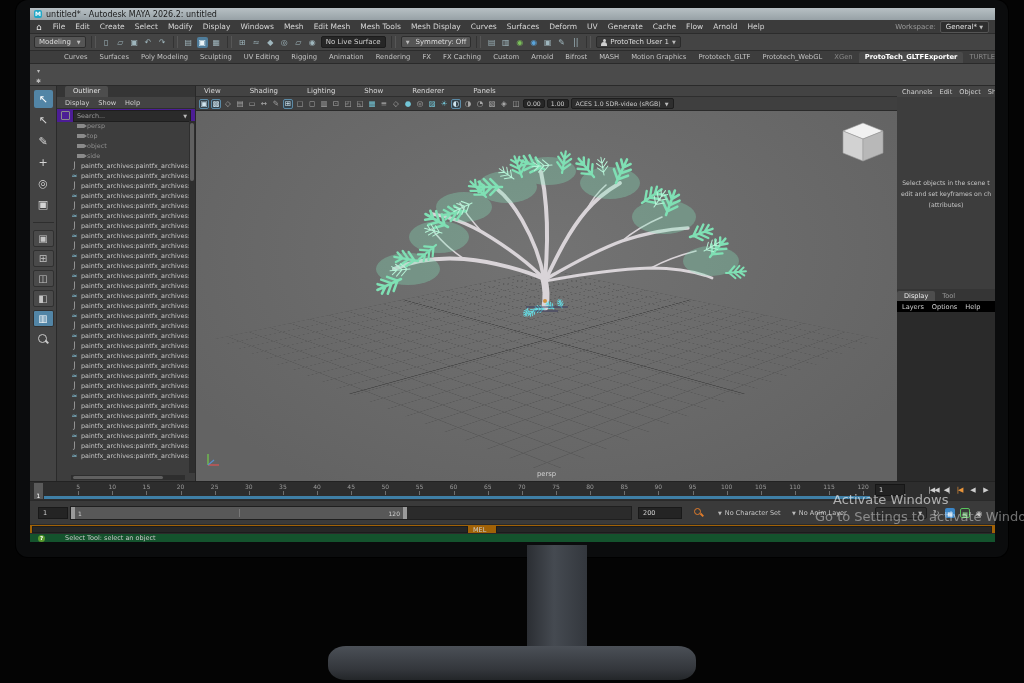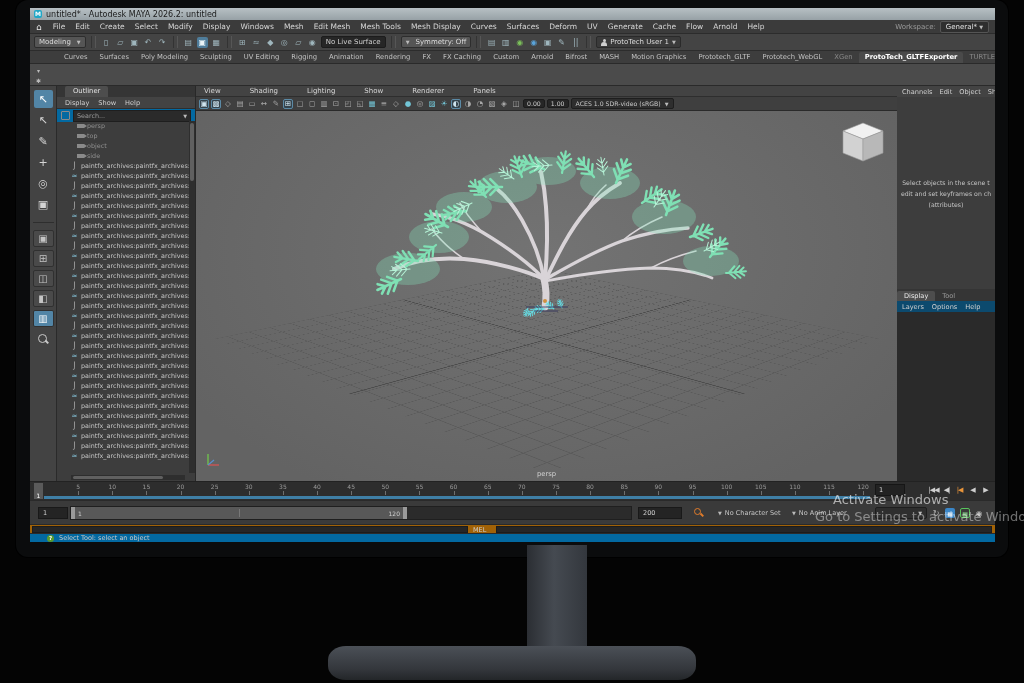--- a/index.html
+++ b/index.html
@@ -53,21 +53,21 @@
   .lay{width:19px;height:15px;display:flex;align-items:center;justify-content:center;color:#c5c5c5;font-size:10px;border:1px solid #303030;background:#4a4a4a;border-radius:2px}
   .lay.sel{background:#5285a6;color:#fff}
   .zoom-icon{width:11px;height:11px;position:relative;margin-top:4px}
   .zoom-icon::before{content:"";position:absolute;left:0;top:0;width:7px;height:7px;border:1.5px solid #c9c9c9;border-radius:50%}
   .zoom-icon::after{content:"";position:absolute;left:7px;top:7px;width:4px;height:1.5px;background:#c9c9c9;transform:rotate(45deg)}
   
   .outliner{width:139px;background:#3d3d3d;border-right:1px solid #282828;box-sizing:border-box;position:relative;overflow:hidden}
   .otabrow{height:11px;background:#353535;display:flex}
   .otab{background:#4d4d4d;color:#e2e2e2;font-size:6.8px;padding:1px 8px;border-radius:2px 2px 0 0;margin-left:8px}
   .omenus{height:11px;display:flex;gap:9px;align-items:center;padding-left:8px;background:#434343;border-bottom:1px solid #2e2e2e;font-size:6.6px;color:#d0d0d0}
-  .osearch{height:13px;display:flex;align-items:center;gap:3px;padding:0 4px;background:#0369a1}
+  .osearch{height:13px;display:flex;align-items:center;gap:3px;padding:0 4px;background:#4c1d95}
   .filter-ico{width:7px;height:7px;border:1px solid #8a8a8a;border-radius:1px;position:relative}
   .searchbox{flex:1;background:#2a2a2a;border:1px solid #1e1e1e;color:#9a9a9a;font-size:6.4px;padding:1px 3px;display:flex;justify-content:space-between;align-items:center}
   .olist{position:absolute;top:35px;bottom:8px;left:0;right:6px;overflow:hidden}
   .orow{height:10px;display:flex;align-items:center;gap:3px;padding-left:14px;white-space:nowrap;overflow:hidden;font-size:6.4px;color:#c4c4c4}
   .orow.cam{padding-left:20px;color:#8f8f8f}
   .cam-ico{width:7px;height:4.5px;background:#8a8a8a;position:relative;flex:none}
   .cam-ico::after{content:"";position:absolute;right:-3px;top:0;border-top:2.2px solid transparent;border-bottom:2.2px solid transparent;border-left:3px solid #8a8a8a}
   .oicn{flex:none;width:7px;text-align:center;font-size:7px}
   .oicn.stroke::before{content:"⌡";color:#b5b5b5}
   .oicn.curve::before{content:"≈";color:#86c5dc}
@@ -93,21 +93,21 @@
   .persp-label{position:absolute;left:0;right:0;bottom:3px;text-align:center;color:#d2d2d2;font-size:6.8px}
   .treesvg{position:absolute;left:0;top:0}
   
   .chpanel{width:98px;background:#434343;position:relative;font-size:6.6px}
   .chmenus{height:11px;display:flex;gap:7px;align-items:center;padding-left:5px;border-bottom:1px solid #2e2e2e;color:#d0d0d0;white-space:nowrap;overflow:hidden}
   .chinfo{position:absolute;left:0;right:0;top:11px;height:192px;background:#3d3d3d;display:flex;align-items:center;justify-content:center}
   .chinfo-text{text-align:center;color:#c4c4c4;font-size:6.2px;line-height:11px}
   .ltabs{position:absolute;left:0;right:0;top:203px;height:12px;background:#353535;display:flex;align-items:flex-end}
   .ltab{padding:1px 7px;color:#9a9a9a}
   .ltab.active{background:#4d4d4d;color:#e8e8e8;border-radius:2px 2px 0 0}
-  .lmenus{position:absolute;left:0;right:0;top:215px;height:11px;display:flex;gap:8px;align-items:center;padding-left:5px;background:#0c4a6e;border-bottom:1px solid #2e2e2e;color:#d0d0d0}
+  .lmenus{position:absolute;left:0;right:0;top:215px;height:11px;display:flex;gap:8px;align-items:center;padding-left:5px;background:#000000;border-bottom:1px solid #2e2e2e;color:#d0d0d0}
   .ldark{position:absolute;left:0;right:0;top:226px;bottom:0;background:#2a2a2a}
   
   .timeslider{top:473px;height:19px;background:#2d2d2d;border-top:1px solid #222}
   .time-ruler{position:absolute;left:14px;top:0;width:826px;height:14px}
   .tick{position:absolute;top:1px;transform:translateX(-50%);color:#9a9a9a;font-size:6px}
   .tickmark{position:absolute;top:9px;width:1px;height:4px;background:#6f6f6f}
   .range-line{position:absolute;left:14px;width:826px;top:14px;height:3px;background:#3f7fa6}
   .cf-marker{position:absolute;left:4px;top:1px;width:9px;height:16px;background:#5a5a5a;color:#fff;font-size:6px;display:flex;align-items:flex-end;justify-content:center}
   .time-field{position:absolute;left:845px;top:2px;width:30px;height:12px;background:#222;border:1px solid #161616;color:#ddd;font-size:6.5px;display:flex;align-items:center;padding-left:3px;box-sizing:border-box}
   .playbk{position:absolute;left:898px;top:1px;display:flex;gap:2px;align-items:center}
@@ -125,21 +125,21 @@
   .key-icon::after{content:"";position:absolute;left:5.5px;top:5.5px;width:4px;height:1.6px;background:#e07b2a;transform:rotate(45deg)}
   .rr-dd{position:absolute;display:flex;align-items:center;gap:3px;color:#c5c5c5;font-size:6.5px;white-space:nowrap}
   .pill{position:absolute;background:#2e2e2e;border:1px solid #1e1e1e;border-radius:2px;height:12px;display:flex;align-items:center;justify-content:flex-end;padding:0 4px;box-sizing:border-box;color:#8f8f8f}
   .mini{position:absolute;width:10px;height:10px;display:flex;align-items:center;justify-content:center;font-size:8px;color:#b5b5b5}
   .mini.blu{background:#3a86c8;border-radius:2px;color:#fff;font-size:6px}
   .mini.grn{border:1px solid #57c45c;border-radius:2px;color:#8fe092;font-size:6px;box-sizing:border-box}
   
   .cmdrow{top:516px;height:9px;background:#a16207;border-top:1px solid #2a2a2a;box-sizing:border-box}
   .cmd-input{position:absolute;top:1px;height:7px;background:#262626;border:1px solid #1c1c1c;box-sizing:border-box}
   .mel-label{position:absolute;left:443px;top:1px;color:#cfcfcf;font-size:6.5px}
-  .helprow{top:525px;height:9px;background:#0369a1;border-top:1px solid #2b2b2b;display:flex;align-items:center;gap:5px;padding-left:17px;box-sizing:border-box}
+  .helprow{top:525px;height:9px;background:#14532d;border-top:1px solid #2b2b2b;display:flex;align-items:center;gap:20px;padding-left:8px;box-sizing:border-box}
   .help-ico{width:7px;height:7px;border-radius:50%;background:#5a9b2e;color:#fff;font-size:5.5px;line-height:7px;text-align:center;font-weight:bold}
   .help-text{color:#c9c9c9;font-size:6.5px}
   
   .wm1{position:absolute;left:833px;top:492px;color:rgba(255,255,255,.6);font-size:13px;z-index:40}
   .wm2{position:absolute;left:815px;top:509px;color:rgba(255,255,255,.42);font-size:13px;z-index:40;white-space:nowrap}
 </style>
 </head>
 <body>
 
 <div class="monitor"></div>

